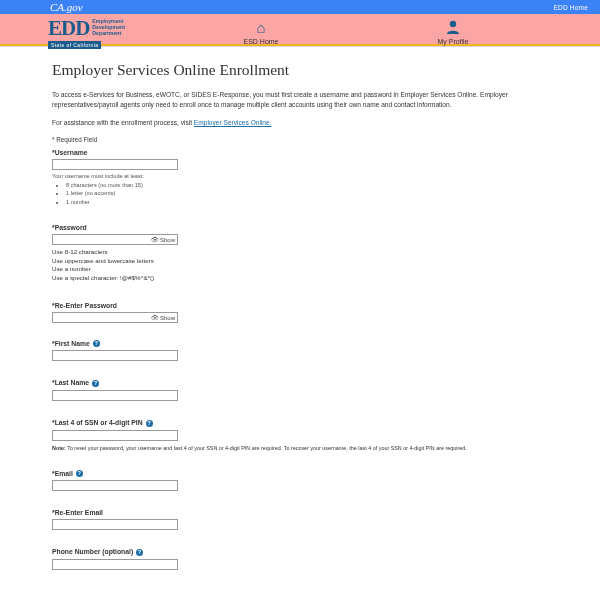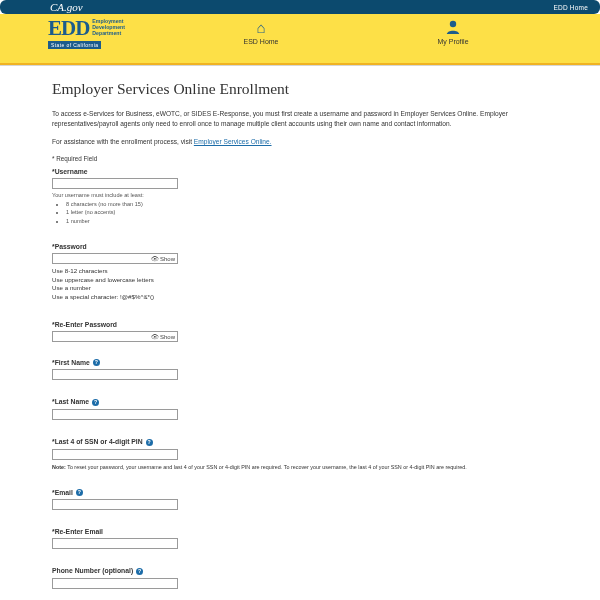--- a/index.html
+++ b/index.html
@@ -6,49 +6,48 @@
   html, body {
     margin: 0; padding: 0;
     width: 600px; height: 600px;
     overflow: hidden;
     background: #ffffff;
     font-family: "Liberation Sans", sans-serif;
     color: #333333;
   }
   
   .topbar {
-    background: #0c4a6e;
+    background: #3b82f6;
     height: 14px;
     display: flex;
     align-items: center;
     justify-content: flex-end;
     padding: 0 12px;
-    border-radius: 6px;
   }
   .topbar a {
     color: #ffffff;
     font-size: 6.5px;
     text-decoration: none;
     letter-spacing: .2px;
   }
   .cagov {
     position: absolute;
     left: 50px; top: 1px;
     font-family: "Liberation Serif", serif;
     font-style: italic;
     font-size: 11px;
     color: #ffffff;
     line-height: 12px;
   }
 
   
   .header {
     position: relative;
-    height: 49px;
-    background: #fde047;
+    height: 30px;
+    background: #fca5a5;
     display: flex;
     align-items: center;
   }
   .logo {
     position: absolute;
     left: 48px; top: 4px;
     display: flex;
     align-items: flex-start;
   }
   .logo-edd {

